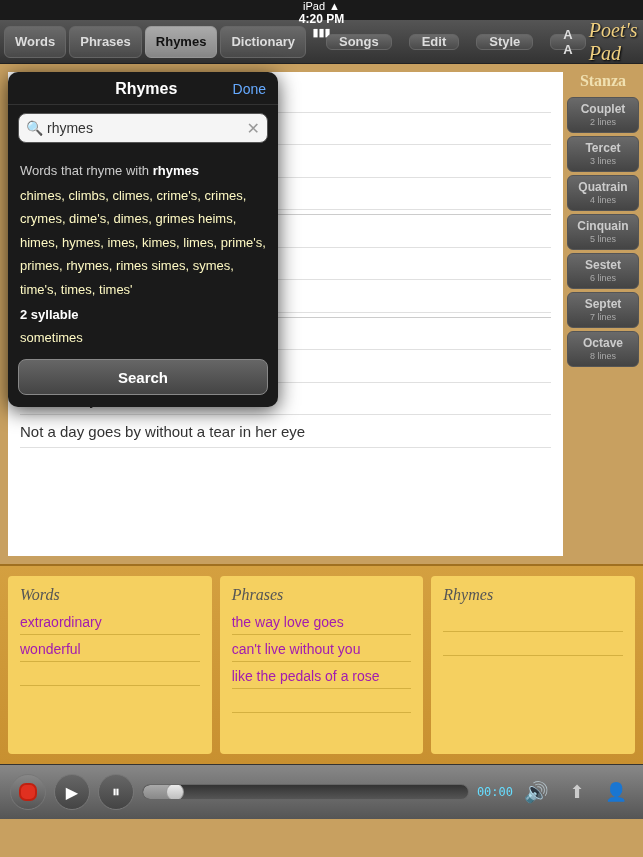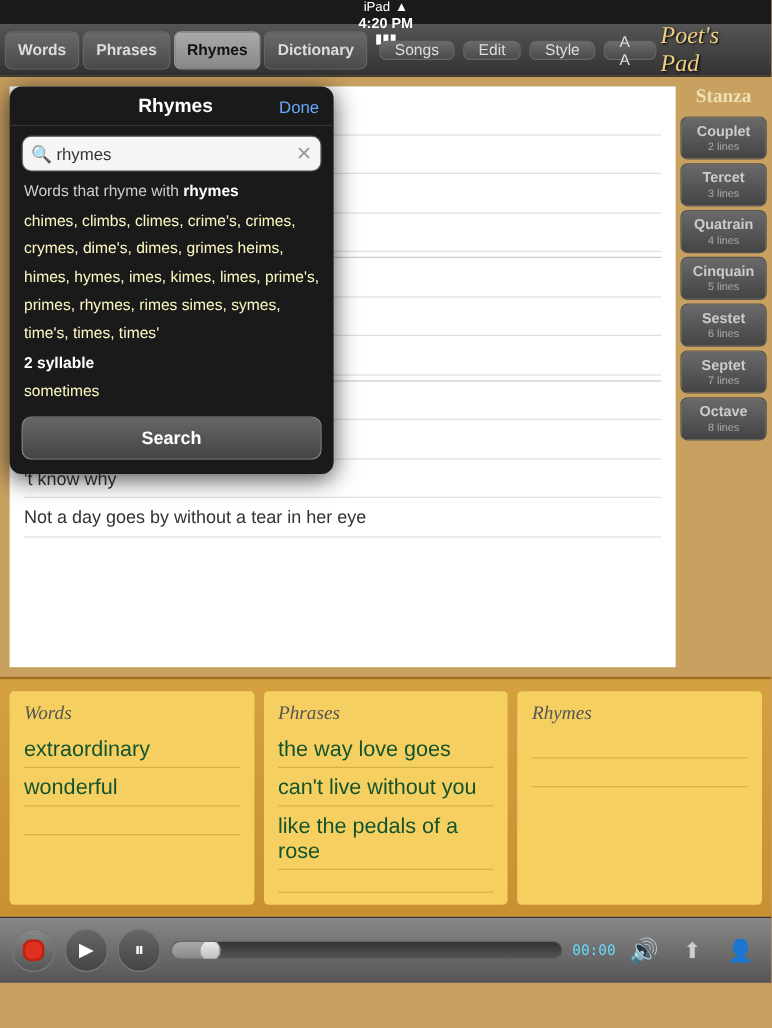--- a/index.html
+++ b/index.html
@@ -56,25 +56,25 @@
       border-color: #999;
     }
     .nav-tab-right {
       height: 16px;
       padding: 0 12px;
       border-radius: 6px;
       border: 1px solid #666;
       background: linear-gradient(to bottom, #6a6a6a, #4a4a4a);
       color: #ddd;
       font-size: 13px;
-      font-weight: normal;
-      display: flex;
-      align-items: center;
-      cursor: pointer;
-      margin-left: 4px;
+      font-weight: bold;
+      display: flex;
+      align-items: center;
+      cursor: pointer;
+      margin-left: 14px;
     }
     .spacer { flex: 1; }
     #poets-pad-title {
       color: #f0d080;
       font-size: 20px;
       font-style: italic;
       font-family: Georgia, serif;
       text-shadow: 1px 1px 2px #000;
       padding-right: 8px;
     }
@@ -209,20 +209,21 @@
     }
     #rhymes-content {
       padding: 0 12px;
       max-height: 300px;
       overflow-y: auto;
     }
     .rhymes-intro {
       color: #ccc;
       font-size: 13px;
       margin-bottom: 6px;
+      margin-top: 12px;
     }
     .rhymes-intro strong { color: white; }
     .syllable-label {
       color: white;
       font-size: 13px;
       font-weight: bold;
       margin: 6px 0 4px;
     }
     .rhyme-words {
       color: #fef9c3;
@@ -265,22 +266,22 @@
       gap: 6px;
     }
     .card-title {
       font-size: 16px;
       font-style: italic;
       color: #555;
       font-family: Georgia, serif;
       margin-bottom: 4px;
     }
     .card-item {
-      font-size: 18px;
-      color: #14532d;
+      font-size: 14px;
+      color: #a21caf;
       border-bottom: 1px solid #d4b040;
       padding-bottom: 4px;
     }
     .card-item-empty {
       height: 18px;
       border-bottom: 1px solid #d4b040;
     }
 
     
     #playback-bar {

